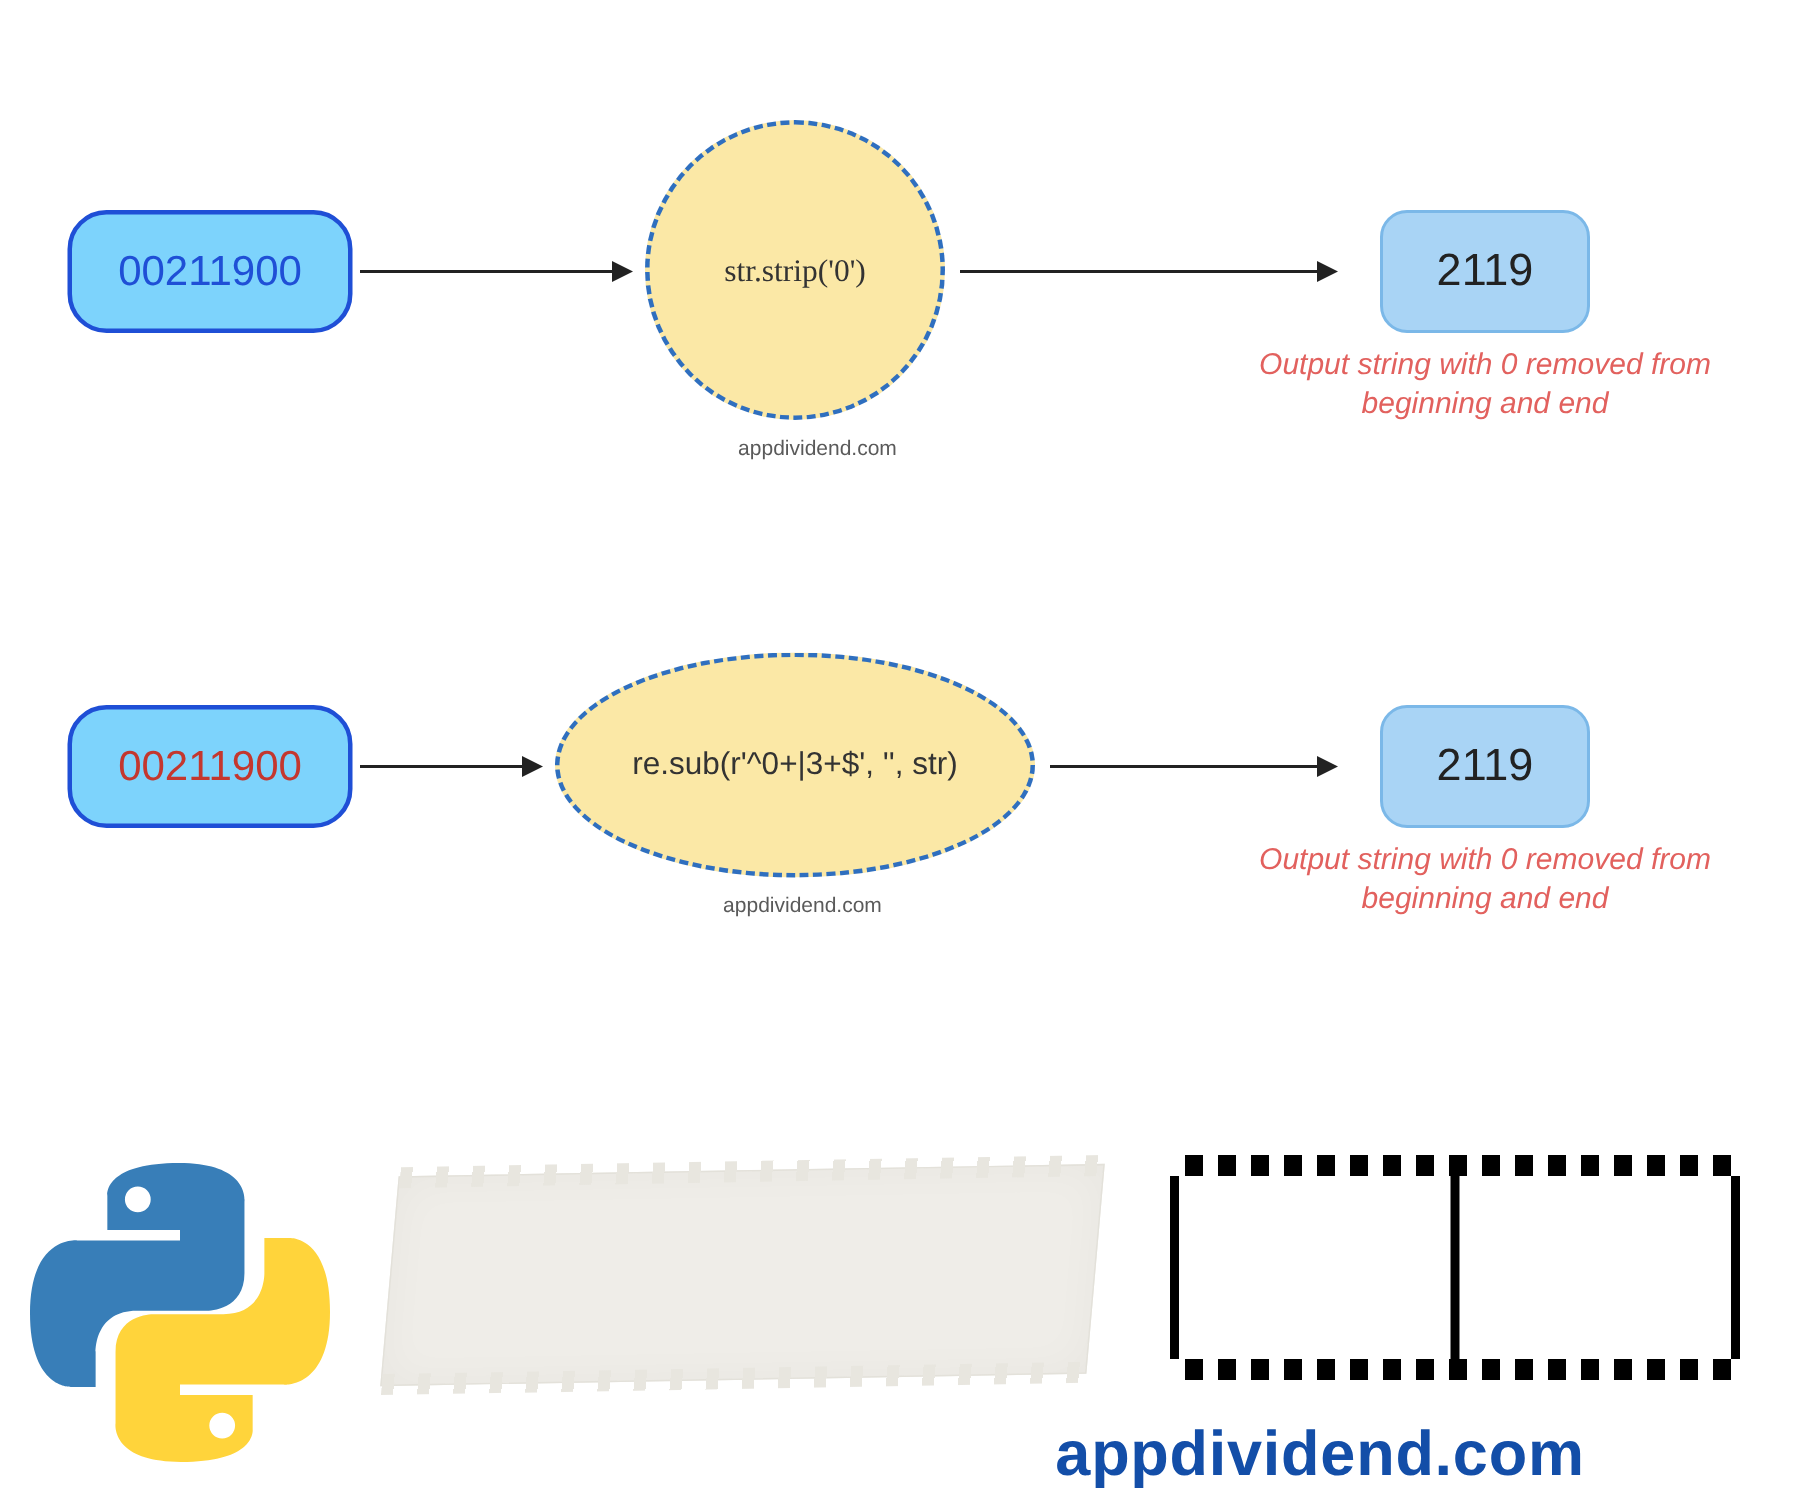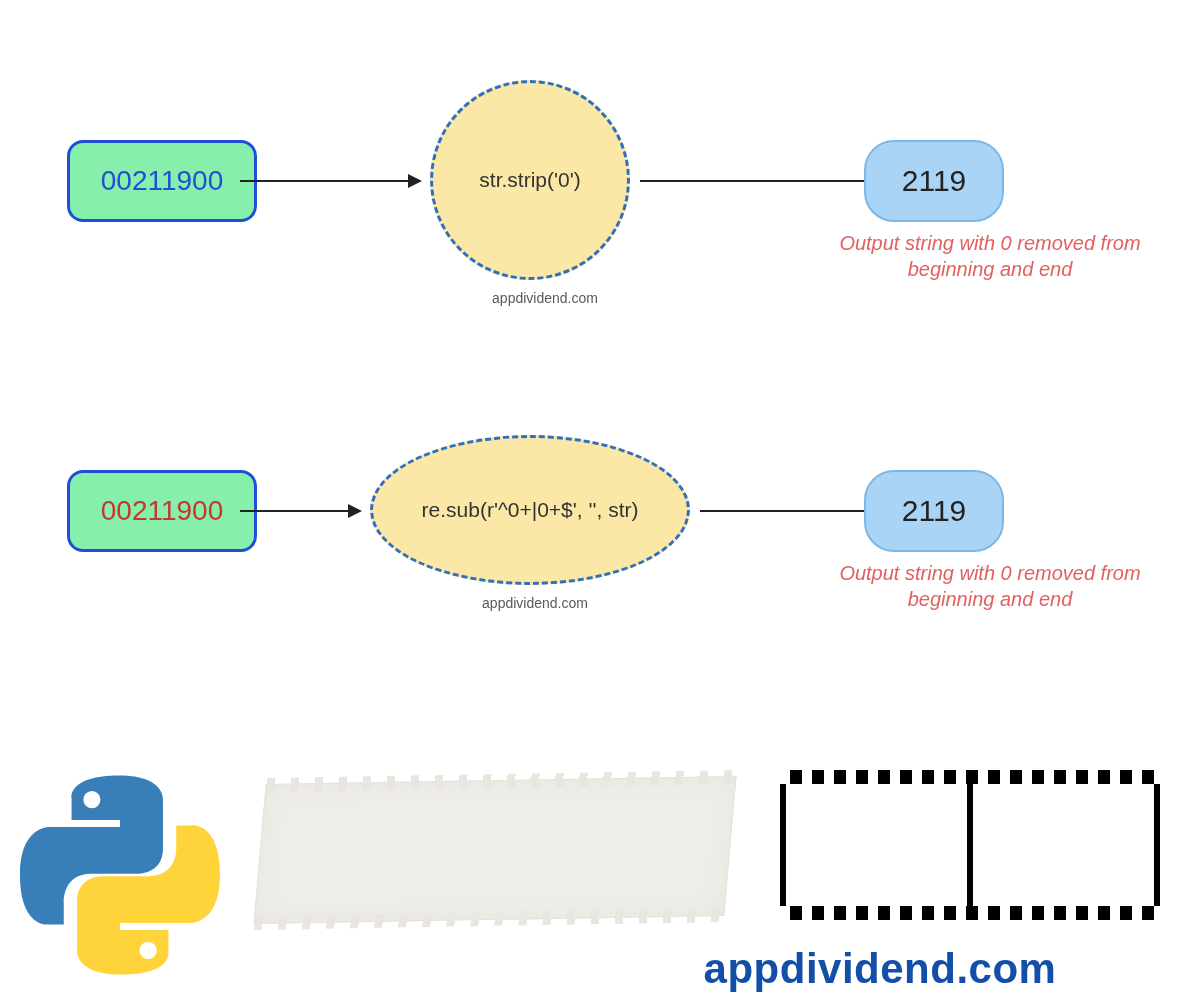--- a/index.html
+++ b/index.html
@@ -20,27 +20,26 @@
   .row1 { top: 130px; }
   .row2 { top: 460px; }
 
   .input-box {
     position: absolute;
     left: 45px;
     top: 10px;
     width: 190px;
     height: 82px;
     border: 3px solid;
-    border-radius: 16px;
-    background: #86efac;
+    border-radius: 26px;
+    background: #7dd3fc;
     display: flex;
     align-items: center;
     justify-content: center;
     font-size: 28px;
-    margin-left: 22px;
   }
   .row1 .input-box { border-color: #1f4fd6; color: #1f4fd6; }
   .row2 .input-box { border-color: #1f4fd6; color: #c4372e; }
 
   .input-label {
     position: absolute;
     left: 45px;
     top: 100px;
     width: 190px;
     text-align: center;
@@ -55,45 +54,46 @@
     display: flex;
     align-items: center;
     justify-content: center;
     color: #333;
     font-size: 21px;
   }
   .op-circle {
     left: 430px; top: -50px;
     width: 200px; height: 200px;
     border-radius: 50%;
+    font-family: Liberation Serif, serif;
   }
   .op-ellipse {
     left: 370px; top: -25px;
     width: 320px; height: 150px;
     border-radius: 50%;
   }
   .op-caption {
     position: absolute;
     left: 430px; top: 160px;
     width: 230px;
     text-align: center;
     color: #5a5a5a;
     font-size: 14px;
   }
   .row2 .op-caption { left: 400px; top: 135px; width: 270px; }
 
   .output-box {
     position: absolute;
-    left: 864px;
+    left: 920px;
     top: 10px;
     width: 140px;
     height: 82px;
     background: #a9d4f5;
     border: 2px solid #7bb8e8;
-    border-radius: 30px;
+    border-radius: 18px;
     display: flex;
     align-items: center;
     justify-content: center;
     font-size: 30px;
     color: #222;
   }
   .output-label {
     position: absolute;
     left: 830px;
     top: 100px;
@@ -202,21 +202,21 @@
   <div class="output-box">2119</div>
   <div class="output-label">Output string with 0 removed from beginning and end</div>
 </div>
 
 <div class="row row2">
   <div class="input-box">00211900</div>
 
   <div class="arrow a2a"></div>
 
   <div class="op-ellipse">
-    <span>re.sub(r'^0+|0+$', '', str)</span>
+    <span>re.sub(r'^0+|3+$', '', str)</span>
   </div>
   <div class="op-caption">appdividend.com</div>
 
   <div class="arrow a2b"></div>
 
   <div class="output-box">2119</div>
   <div class="output-label">Output string with 0 removed from beginning and end</div>
 </div>
 
 <div class="python-logo">

